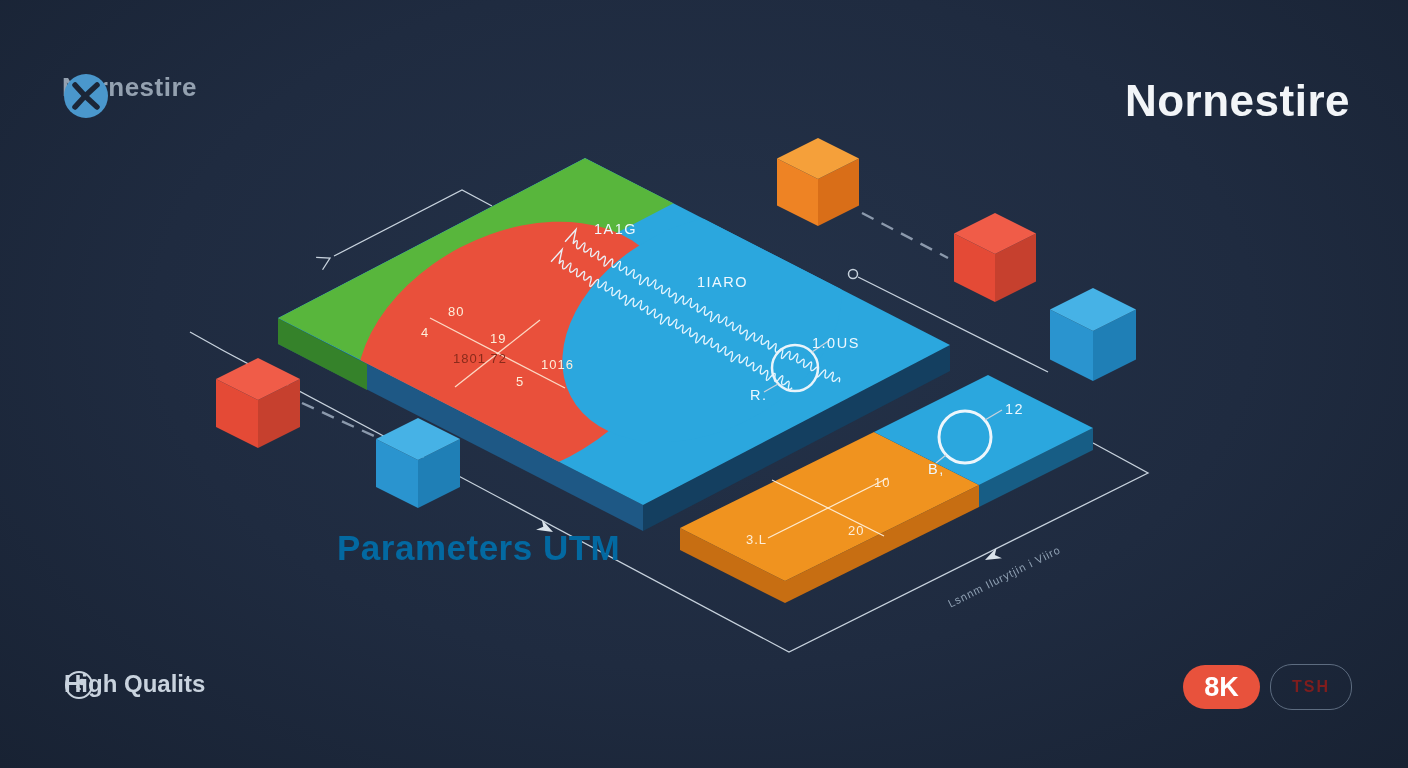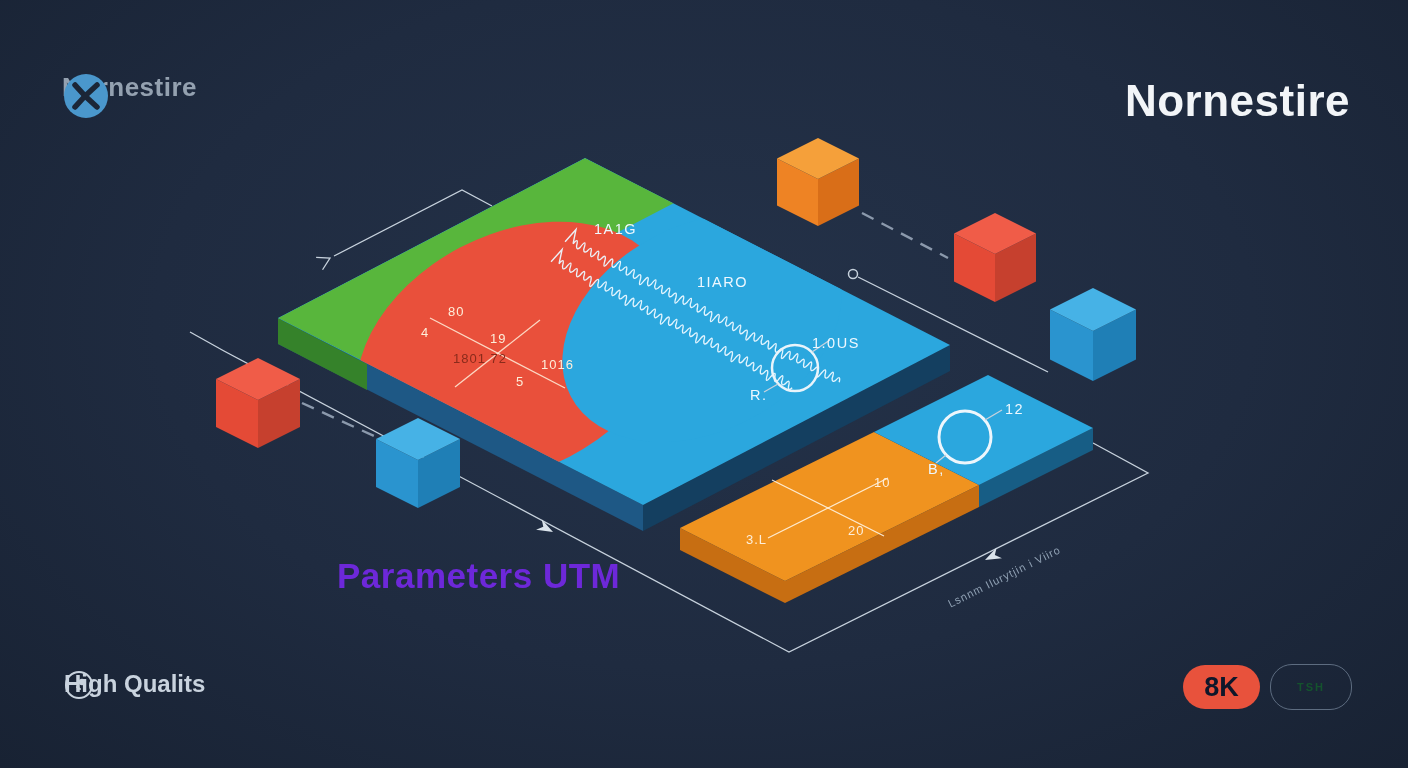--- a/index.html
+++ b/index.html
@@ -8,27 +8,27 @@
     background:radial-gradient(ellipse at 50% 42%, #243249 0%, #1f2b40 55%, #182233 100%);
     font-family:"Liberation Sans", sans-serif;
   }
   .stage{position:absolute;inset:0;}
   svg{position:absolute;left:0;top:0;}
   
   .brand{position:absolute;left:62px;top:72px;display:flex;align-items:center;gap:16px;}
   .brand-text{color:#94a1b0;font-size:26px;font-weight:600;letter-spacing:.5px;}
   .title{position:absolute;right:58px;top:76px;color:#f2f5f8;font-size:44px;font-weight:700;letter-spacing:.5px;}
   
-  .caption{position:absolute;left:337px;top:556px;color:#6d28d9;font-size:35px;font-weight:700;letter-spacing:.5px;}
+  .caption{position:absolute;left:337px;top:528px;color:#0369a1;font-size:35px;font-weight:700;letter-spacing:.5px;}
   
   .quality{position:absolute;left:64px;top:670px;display:flex;align-items:center;gap:14px;color:#c9d3de;font-size:24px;font-weight:600;}
   .badges{position:absolute;right:56px;top:664px;display:flex;gap:10px;align-items:center;}
   .pill{height:44px;border-radius:22px;display:flex;align-items:center;justify-content:center;}
-  .pill-8k{width:77px;background:#e8523c;color:#0f172a;font-size:27px;font-weight:700;}
-  .pill-tsh{width:80px;border:1.5px solid #5d6c80;color:#14532d;font-size:11px;font-weight:600;letter-spacing:2px;}
+  .pill-8k{width:77px;background:#e8523c;color:#ffffff;font-size:27px;font-weight:700;}
+  .pill-tsh{width:80px;border:1.5px solid #5d6c80;color:#7f1d1d;font-size:16px;font-weight:600;letter-spacing:2px;}
   .ann{fill:#fdeeda;font-size:13px;letter-spacing:1px;}
   .ann-blue{fill:#eef8ff;font-size:14.5px;letter-spacing:1.5px;}
   .dim{stroke:#c7d2dd;stroke-width:1.3;fill:none;}
 </style>
 </head>
 <body>
 
 <div class="stage">
 <svg width="1408" height="768" viewBox="0 0 1408 768">
   <defs>

